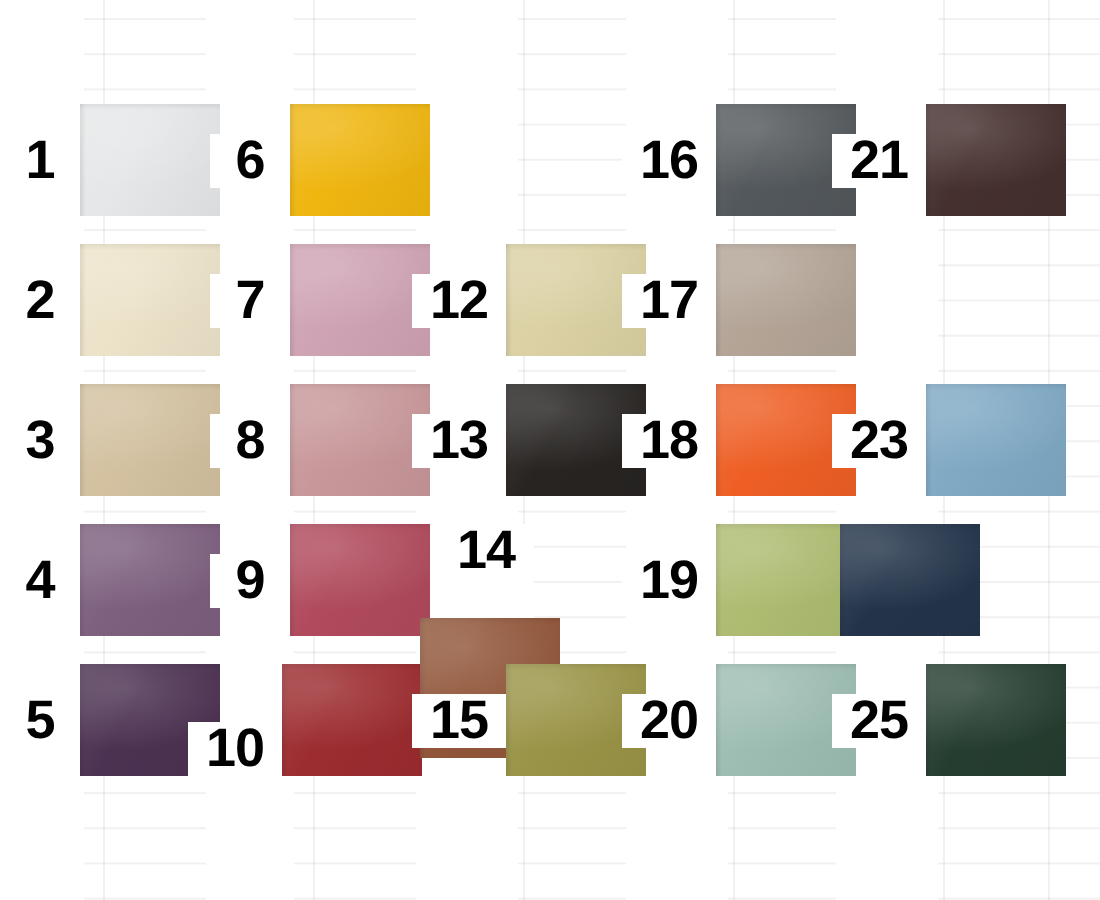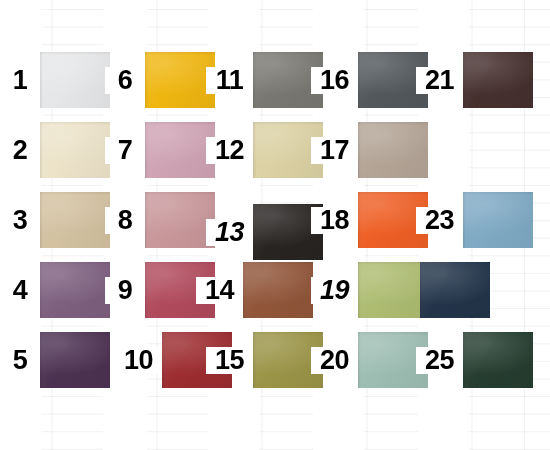--- a/index.html
+++ b/index.html
@@ -130,57 +130,53 @@
       <div class="cell-chip" style="background: rgb(207, 163, 180);"></div>
     </div>
     <div class="swatch-cell" style="left: 105px; top: 192px;">
       <div class="cell-label">8</div>
       <div class="cell-chip" style="background: rgb(200, 151, 154);"></div>
     </div>
     <div class="swatch-cell" style="left: 105px; top: 262px;">
       <div class="cell-label">9</div>
       <div class="cell-chip" style="background: rgb(176, 74, 92);"></div>
     </div>
-    <div class="swatch-cell" style="left: 119px; top: 332px;">
+    <div class="swatch-cell" style="left: 98px; top: 332px; align-items: flex-end;">
       <div class="cell-label wide">10</div>
       <div class="cell-chip" style="background: rgb(156, 44, 48);"></div>
-    </div>
-    <div class="swatch-cell" style="left: 210px; top: 52px;">
-      <div class="cell-label wide">11</div>
-      <div class="cell-chip" style="background: rgb(121, 119, 113);"></div>
     </div>
     <div class="swatch-cell" style="left: 210px; top: 122px;">
       <div class="cell-label wide">12</div>
       <div class="cell-chip" style="background: rgb(219, 209, 164);"></div>
     </div>
-    <div class="swatch-cell" style="left: 210px; top: 204px; font-style: italic;">
+    <div class="swatch-cell" style="left: 210px; top: 192px;">
       <div class="cell-label wide">13</div>
       <div class="cell-chip" style="background: rgb(39, 36, 34);"></div>
     </div>
-    <div class="swatch-cell" style="left: 200px; top: 262px;">
+    <div class="swatch-cell" style="left: 210px; top: 262px; flex-direction: column;">
       <div class="cell-label wide">14</div>
       <div class="cell-chip" style="background: rgb(145, 86, 58);"></div>
     </div>
     <div class="swatch-cell" style="left: 210px; top: 332px; align-items: center;">
       <div class="cell-label wide">15</div>
       <div class="cell-chip" style="background: rgb(154, 148, 71);"></div>
     </div>
     <div class="swatch-cell" style="left: 315px; top: 52px;">
       <div class="cell-label wide">16</div>
       <div class="cell-chip" style="background: rgb(83, 88, 92);"></div>
     </div>
     <div class="swatch-cell" style="left: 315px; top: 122px;">
       <div class="cell-label wide">17</div>
       <div class="cell-chip" style="background: rgb(179, 164, 150);"></div>
     </div>
     <div class="swatch-cell" style="left: 315px; top: 192px;">
       <div class="cell-label wide">18</div>
       <div class="cell-chip" style="background: rgb(238, 95, 37);"></div>
     </div>
-    <div class="swatch-cell" style="left: 315px; top: 262px; font-style: italic;">
+    <div class="swatch-cell" style="left: 315px; top: 262px;">
       <div class="cell-label wide">19</div>
       <div class="cell-chip" style="background: rgb(173, 188, 113);"></div>
     </div>
     <div class="swatch-cell" style="left: 315px; top: 332px;">
       <div class="cell-label wide">20</div>
       <div class="cell-chip" style="background: rgb(157, 189, 178);"></div>
     </div>
     <div class="swatch-cell" style="left: 420px; top: 52px;">
       <div class="cell-label wide">21</div>
       <div class="cell-chip" style="background: rgb(69, 48, 46);"></div>

